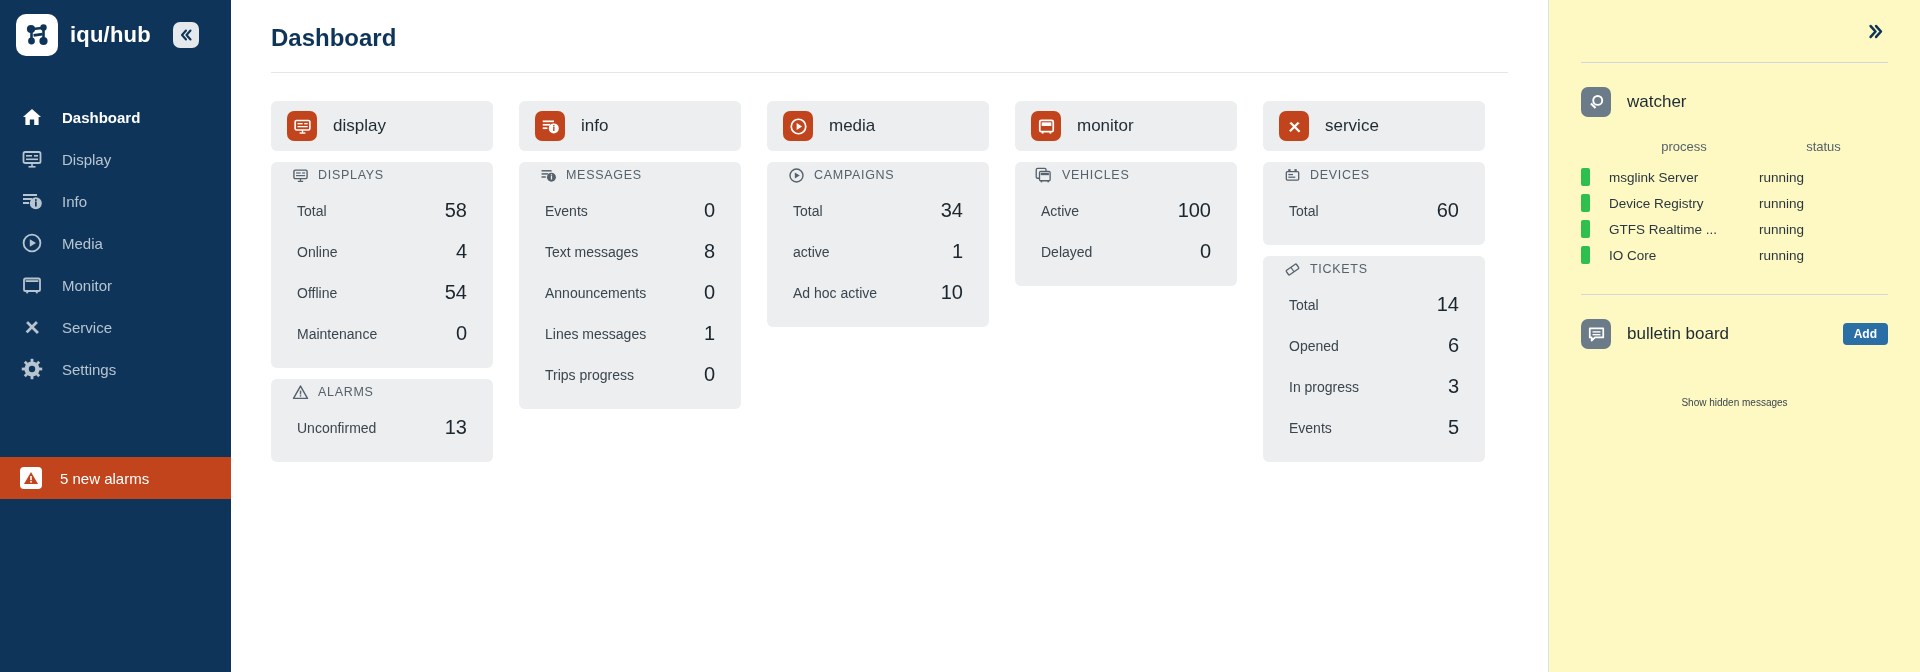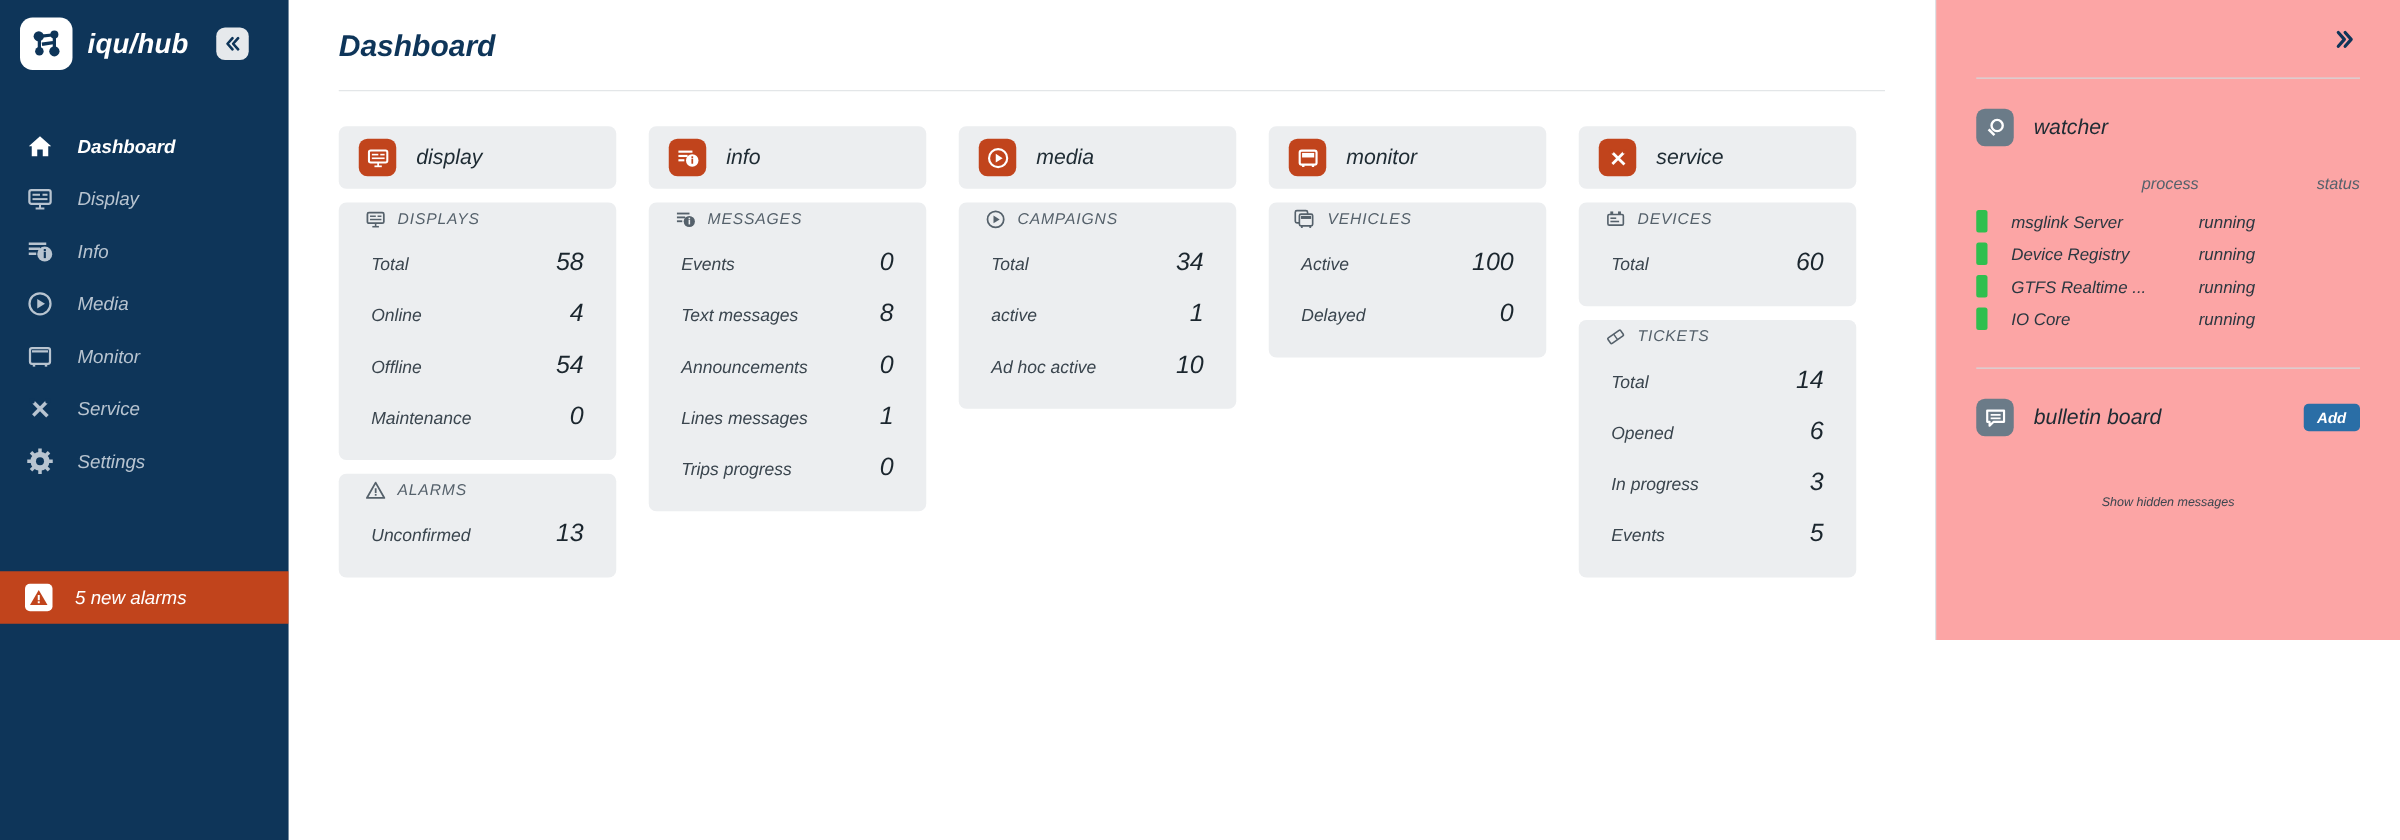--- a/index.html
+++ b/index.html
@@ -2,21 +2,21 @@
 <html><head>
 <meta charset="utf-8">
 <style>
   * { box-sizing: border-box; margin: 0; padding: 0; }
   html, body {
     width: 1920px; height: 672px;
     font-family: "Liberation Sans", sans-serif;
     background: #ffffff;
     overflow: hidden;
   }
-  #app { display: flex; width: 1920px; height: 672px; font-style: italic; }
+  #app { display: flex; width: 1920px; height: 672px; }
 
   
   #sidebar {
     width: 231px; min-width: 231px; height: 672px;
     background: #0d3css; 
     background: #0d3a5e;
     background: #0e3559;
     position: relative;
     display: flex; flex-direction: column;
   }
@@ -107,22 +107,22 @@
   }
   .stat-row {
     display: flex; align-items: center; justify-content: space-between;
     padding: 9px 6px 9px 6px;
   }
   .stat-label { font-size: 14px; color: #3a454e; }
   .stat-value { font-size: 20px; color: #1b262e; }
 
   
   #rightpanel {
-    width: 372px; min-width: 372px; height: 512px;
-    background: #fca5a5;
+    width: 372px; min-width: 372px; height: 672px;
+    background: #fef9c3;
     border-left: 1px solid #dfe2e5;
     padding: 0 32px;
     display: flex; flex-direction: column;
   }
   .rp-top { height: 62px; display: flex; align-items: center; justify-content: flex-end; }
   .expand-btn { cursor: pointer; width: 26px; height: 26px; display:flex; align-items:center; justify-content:center; }
   .rp-rule { height: 1px; background: #d3d7da; }
   .rp-block-head {
     display: flex; align-items: center; gap: 16px;
     padding: 24px 0 14px 0;
@@ -132,21 +132,21 @@
     display: flex; align-items: center; justify-content: center; flex:0 0 auto;
   }
   .rp-title { font-size: 17px; color: #1e2b33; flex: 1 1 auto; }
   .add-btn {
     background: #2a6ea6; color: #fff; font-size: 12px; font-weight: bold;
     border-radius: 4px; padding: 4px 11px; cursor: pointer;
   }
   .proc-table { width: 100%; border-collapse: collapse; margin-top: 4px; }
   .proc-table th {
     font-size: 13px; font-weight: normal; color: #55616b;
-    text-align: right; padding: 4px 0 10px 0;
+    text-align: center; padding: 4px 0 10px 0;
   }
   .proc-table th.c-dot { width: 28px; }
   .proc-table th.c-name { width: 150px; }
   .proc-table td { padding: 4px 0; font-size: 13.5px; color: #2b3740; }
   .proc-table td.c-dot { width: 28px; }
   .dot {
     width: 9px; height: 18px; border-radius: 2px; background: #2fbf4e; display: block;
   }
   .proc-name { white-space: nowrap; overflow: hidden; text-overflow: ellipsis; max-width: 150px; }
   .rp-rule2 { height: 1px; background: #d3d7da; margin: 26px 0 0 0; }

